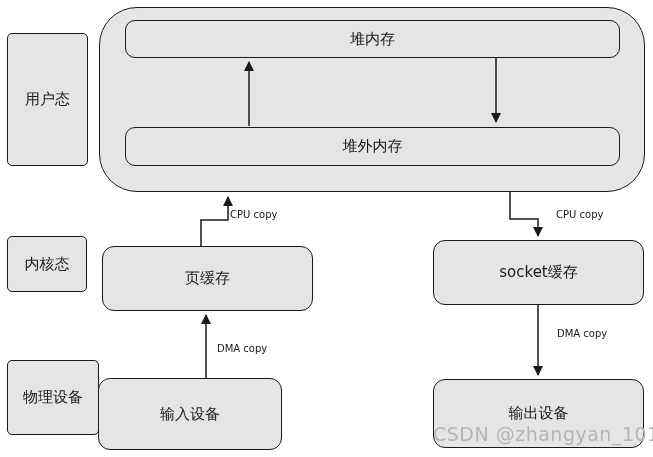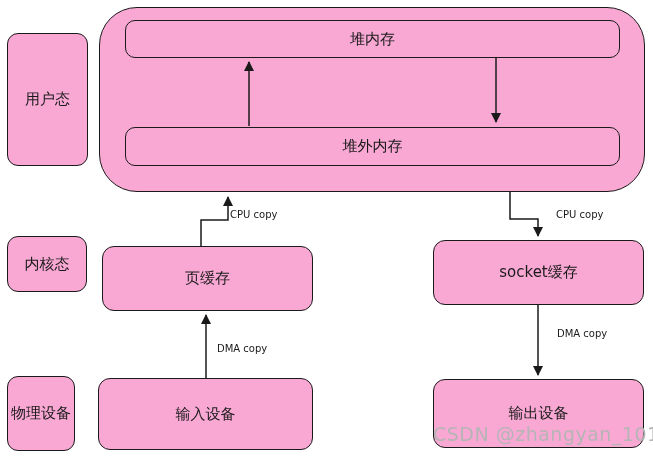--- a/index.html
+++ b/index.html
@@ -12,51 +12,51 @@
     position: relative;
     width: 653px;
     height: 457px;
     background: #ffffff;
     overflow: hidden;
   }
   .box {
     position: absolute;
     box-sizing: border-box;
     border: 1.5px solid #1a1a1a;
-    background: #f9a8d4;
+    background: #e5e5e5;
     display: flex;
     align-items: center;
     justify-content: center;
     color: #1a1a1a;
     font-size: 15px;
     text-align: center;
   }
   .rounded-lg { border-radius: 38px; }
   .rounded-md { border-radius: 12px; }
   .rounded-sm { border-radius: 10px; }
-  .square     { border-radius: 11px; }
+  .square     { border-radius: 5px; }
 
   
   .container-user { left: 99px; top: 7px; width: 546px; height: 185px; }
 
   
   .heap-box    { left: 125px; top: 20px;  width: 495px; height: 38px; }
   .offheap-box { left: 125px; top: 127px; width: 495px; height: 39px; }
 
   
   .layer-user   { left: 7px; top: 33px;  width: 81px; height: 133px; }
   .layer-kernel { left: 7px; top: 236px; width: 80px; height: 56px;  }
-  .layer-device { left: 7px; top: 376px; width: 68px; height: 75px;  }
+  .layer-device { left: 7px; top: 360px; width: 92px; height: 75px;  }
 
   
   .pagecache-box { left: 102px; top: 246px; width: 211px; height: 65px; }
   .socketbuf-box { left: 433px; top: 240px; width: 211px; height: 65px; }
 
   
-  .input-box  { left: 98px;  top: 378px; width: 215px; height: 72px; }
+  .input-box  { left: 98px;  top: 378px; width: 184px; height: 72px; }
   .output-box { left: 433px; top: 379px; width: 211px; height: 69px; }
 
   .edge-label {
     position: absolute;
     font-size: 10px;
     color: #1a1a1a;
     white-space: nowrap;
   }
   .lbl-cpu-left  { left: 230px; top: 209px; }
   .lbl-cpu-right { left: 556px; top: 209px; }

